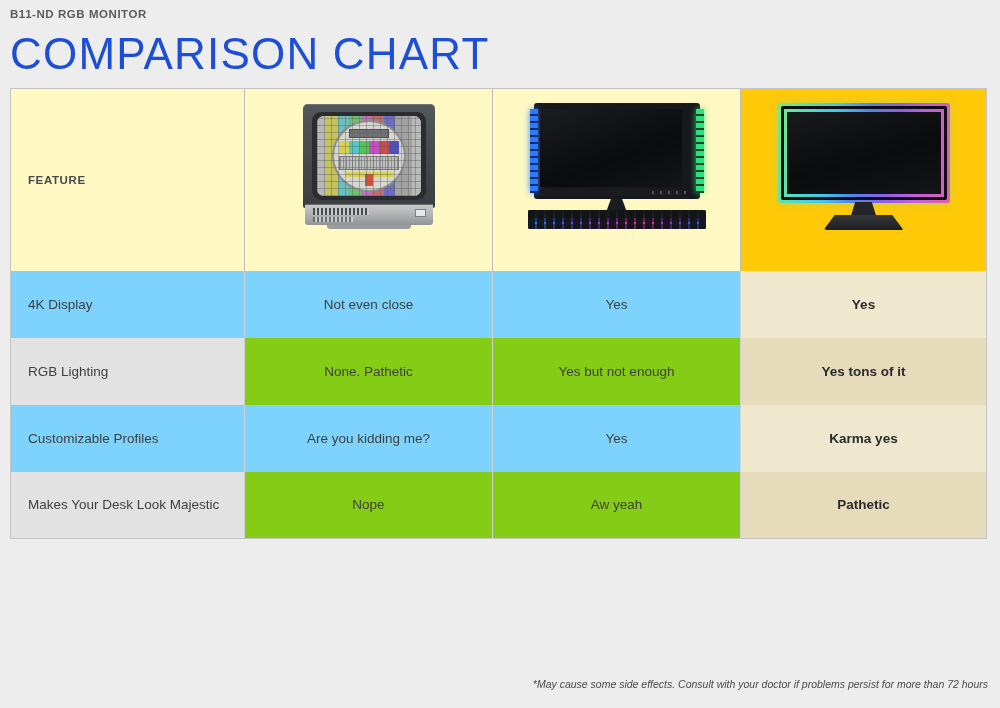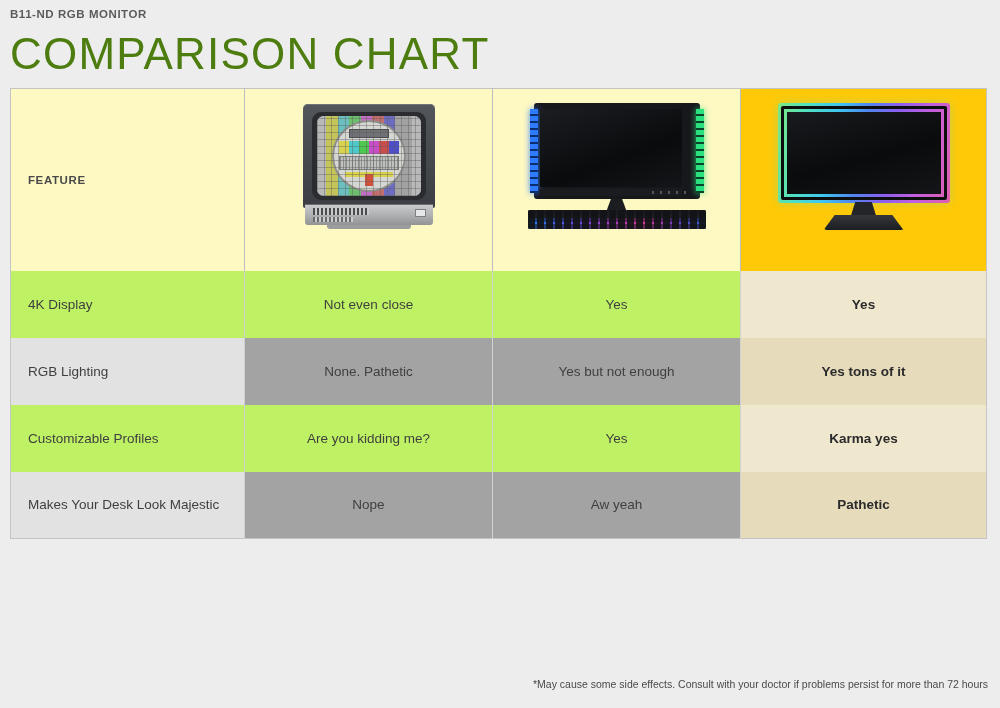--- a/index.html
+++ b/index.html
@@ -20,21 +20,21 @@
     font-size: 11.5px;
     font-weight: bold;
     letter-spacing: 0.55px;
     color: #5B5B5B;
   }
 
   .big-title {
     font-size: 44px;
     font-weight: 300;
     letter-spacing: 1.2px;
-    color: #4d7c0f;
+    color: #1d4ed8;
     margin-top: 11px;
     line-height: 1.05;
     font-stretch: expanded;
   }
 
   
   .chart-table {
     position: absolute;
     left: 10px;
     top: 88px;
@@ -92,46 +92,47 @@
   }
 
   
   tr.data-row { height: 67px; }
 
   .cell {
     text-align: center;
     font-size: 13.5px;
     color: #3F3F3F;
     border-right: 1px solid #D2D2D2;
-    background: #bef264;
+    background: #7dd3fc;
   }
   .cell.feature-cell {
     text-align: left;
     padding-left: 17px;
     border-right: 1px solid #CFCFCF;
   }
-  tr.alt .cell { background: #a3a3a3; }
+  tr.alt .cell { background: #84cc16; }
   tr.alt .cell.feature-cell { background: #E2E2E2; }
 
   .cell.highlight-cell {
     background: #EFE7CE;
     font-weight: bold;
     color: #2B2B2B;
     border-right: none;
     border-left: 1px solid #F0D98A;
   }
   tr.alt .cell.highlight-cell { background: #E6DCBC; }
 
   
   .footnote {
     position: absolute;
     right: 12px;
     top: 678px;
     font-size: 10.5px;
     color: #4A4A4A;
+    font-style: italic;
   }
 
   
   .crt {
     position: relative;
     width: 132px;
     height: 126px;
   }
   .crt-body {
     position: absolute;

